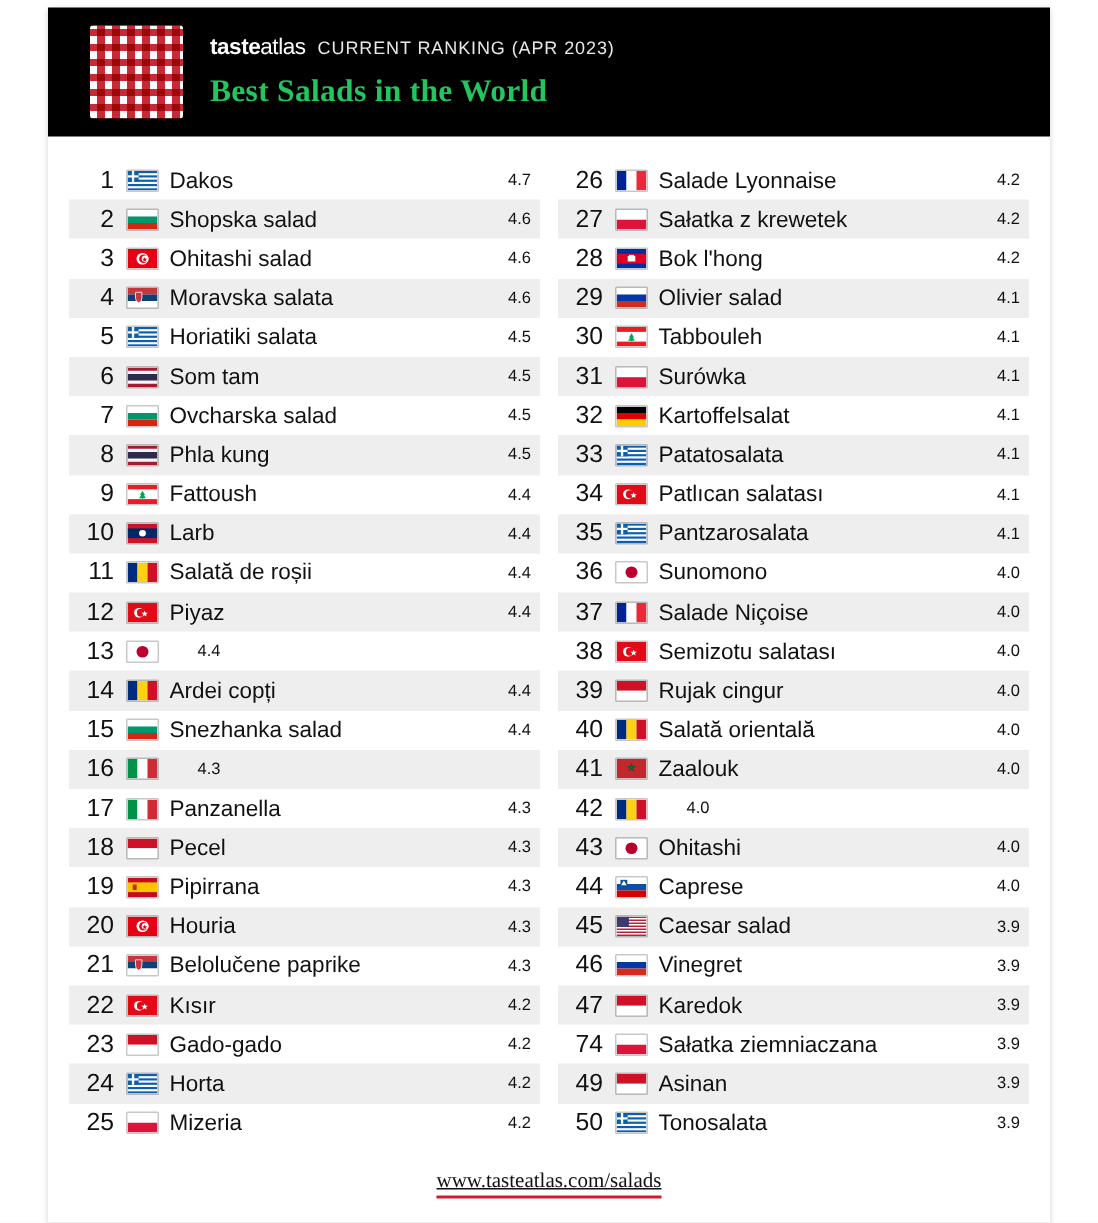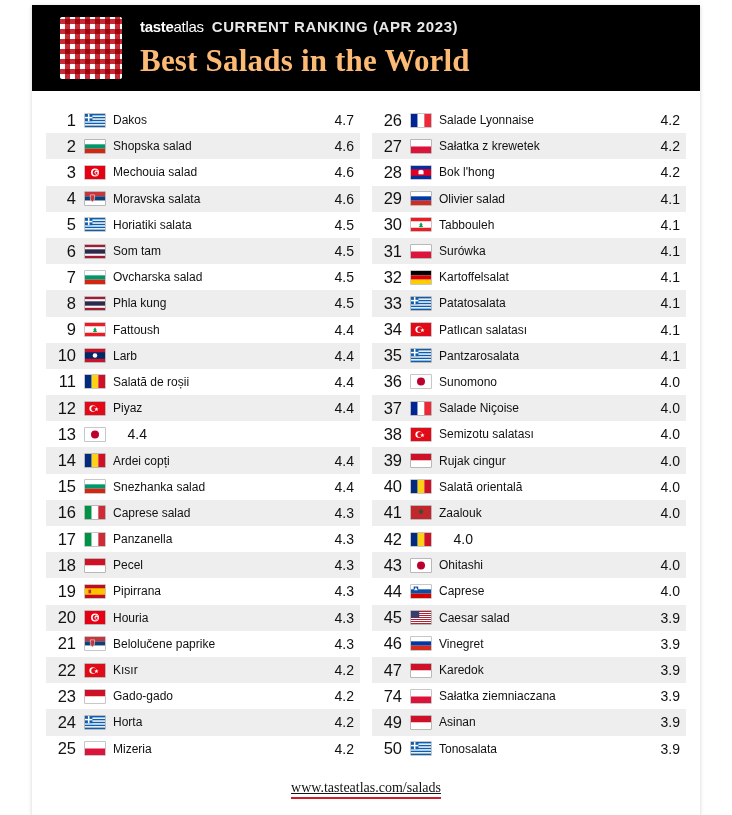--- a/index.html
+++ b/index.html
@@ -59,32 +59,32 @@
   }
   .brand {
     font-family: "Liberation Sans", sans-serif;
     font-weight: bold;
     font-size: 15px;
     letter-spacing: -0.3px;
     color: #ffffff;
   }
   .brand .thin { font-weight: normal; }
   .ranking-note {
-    font-size: 15px;
+    font-size: 12px;
     letter-spacing: 0.6px;
     color: #e8e8e8;
-    font-weight: bold;
+    font-weight: normal;
   }
   .headline {
     font-family: "Liberation Serif", serif;
     font-weight: bold;
-    font-size: 31px;
+    font-size: 21px;
     letter-spacing: 0.2px;
     margin-top: 7px;
-    color: #fdba74;
+    color: #22c55e;
   }
   
   .cols {
     display: flex;
     padding: 16px 14px 6px 14px;
     box-sizing: border-box;
   }
   .col {
     width: 50%;
     box-sizing: border-box;
@@ -113,30 +113,30 @@
     margin: 0 7px 0 8px;
     border: 0.5px solid rgba(0,0,0,0.22);
     box-sizing: border-box;
     border-radius: 1px;
     overflow: hidden;
     position: relative;
   }
   .flag svg { display: block; width: 100%; height: 100%; }
   .name {
     flex: 1 1 auto;
-    font-size: 12px;
+    font-size: 15px;
     color: #111111;
     white-space: nowrap;
     overflow: hidden;
     text-overflow: ellipsis;
   }
   .score {
     flex: 0 0 34px;
     text-align: right;
-    font-size: 14px;
+    font-size: 11px;
     color: #111111;
   }
   
   .footer {
     text-align: center;
     padding: 10px 0 16px 0;
   }
   .footer-url {
     display: inline-block;
     font-family: "Liberation Serif", serif;
@@ -198,21 +198,21 @@
             <div class="rank">3</div>
             <div class="flag">
               <svg viewBox="0 0 150 100" preserveAspectRatio="none">
                 <rect width="150" height="100" fill="#e70013"></rect>
                 <circle cx="75" cy="50" r="30" fill="#fff"></circle>
                 <circle cx="80" cy="50" r="22" fill="#e70013"></circle>
                 <circle cx="88" cy="50" r="17" fill="#fff"></circle>
                 <path d="M86 41 l3.5 8.5 9 .5 -7 6 2.4 8.8 -7.9-5 -7.9 5 2.4-8.8 -7-6 9-.5z" fill="#e70013"></path>
               </svg>
             </div>
-            <div class="name">Mechouia salad</div>
+            <div class="name">Ohitashi salad</div>
             <div class="score">4.6</div>
           </div>
           <div class="row alt">
             <div class="rank">4</div>
             <div class="flag">
               <svg viewBox="0 0 150 100" preserveAspectRatio="none">
                 <rect x="0" y="0" width="150" height="33.333333333333336" fill="#c6363c"></rect>
                 <rect x="0" y="33.333333333333336" width="150" height="33.333333333333336" fill="#0c4076"></rect>
                 <rect x="0" y="66.66666666666667" width="150" height="33.333333333333336" fill="#fff"></rect>
                 <path d="M40 22 h32 v30 q0 16 -16 24 q-16 -8 -16 -24z" fill="#c6363c" stroke="#fff" stroke-width="4"></path>
@@ -361,21 +361,20 @@
           </div>
           <div class="row alt">
             <div class="rank">16</div>
             <div class="flag">
               <svg viewBox="0 0 150 100" preserveAspectRatio="none">
                 <rect x="0" y="0" width="50" height="100" fill="#009246"></rect>
                 <rect x="50" y="0" width="50" height="100" fill="#fff"></rect>
                 <rect x="100" y="0" width="50" height="100" fill="#ce2b37"></rect>
               </svg>
             </div>
-            <div class="name">Caprese salad</div>
             <div class="score">4.3</div>
           </div>
           <div class="row">
             <div class="rank">17</div>
             <div class="flag">
               <svg viewBox="0 0 150 100" preserveAspectRatio="none">
                 <rect x="0" y="0" width="50" height="100" fill="#009246"></rect>
                 <rect x="50" y="0" width="50" height="100" fill="#fff"></rect>
                 <rect x="100" y="0" width="50" height="100" fill="#ce2b37"></rect>
               </svg>

